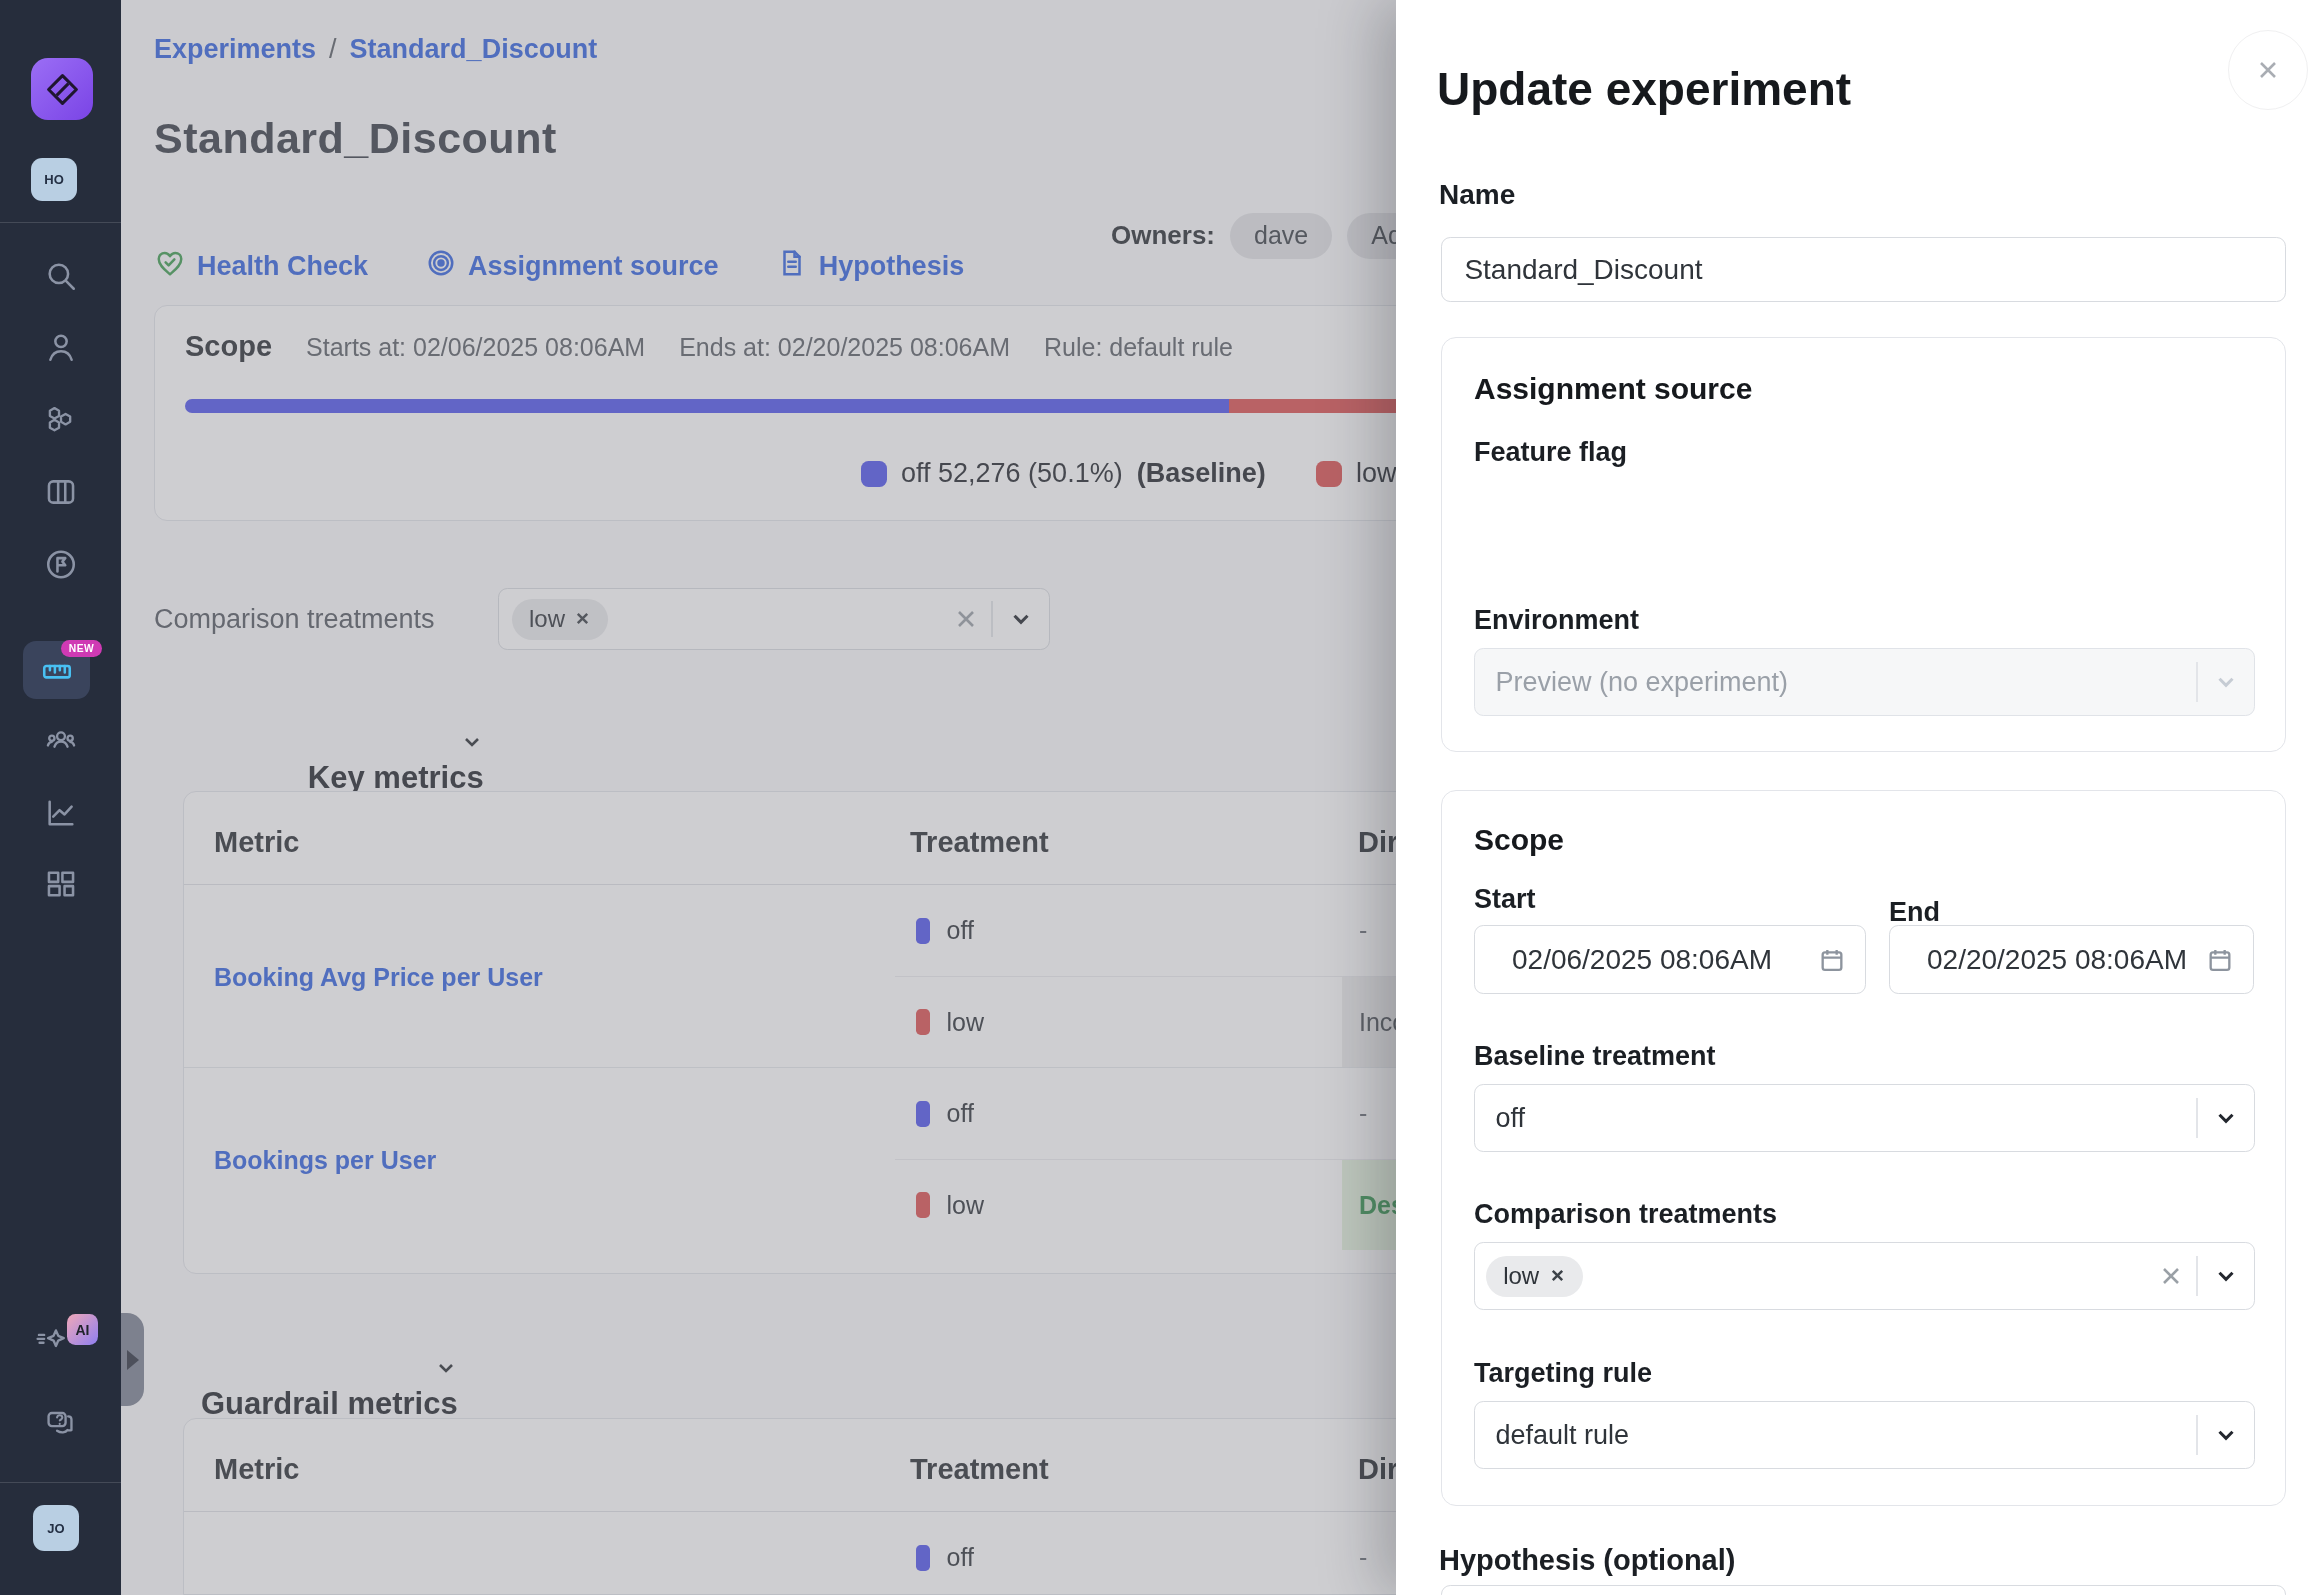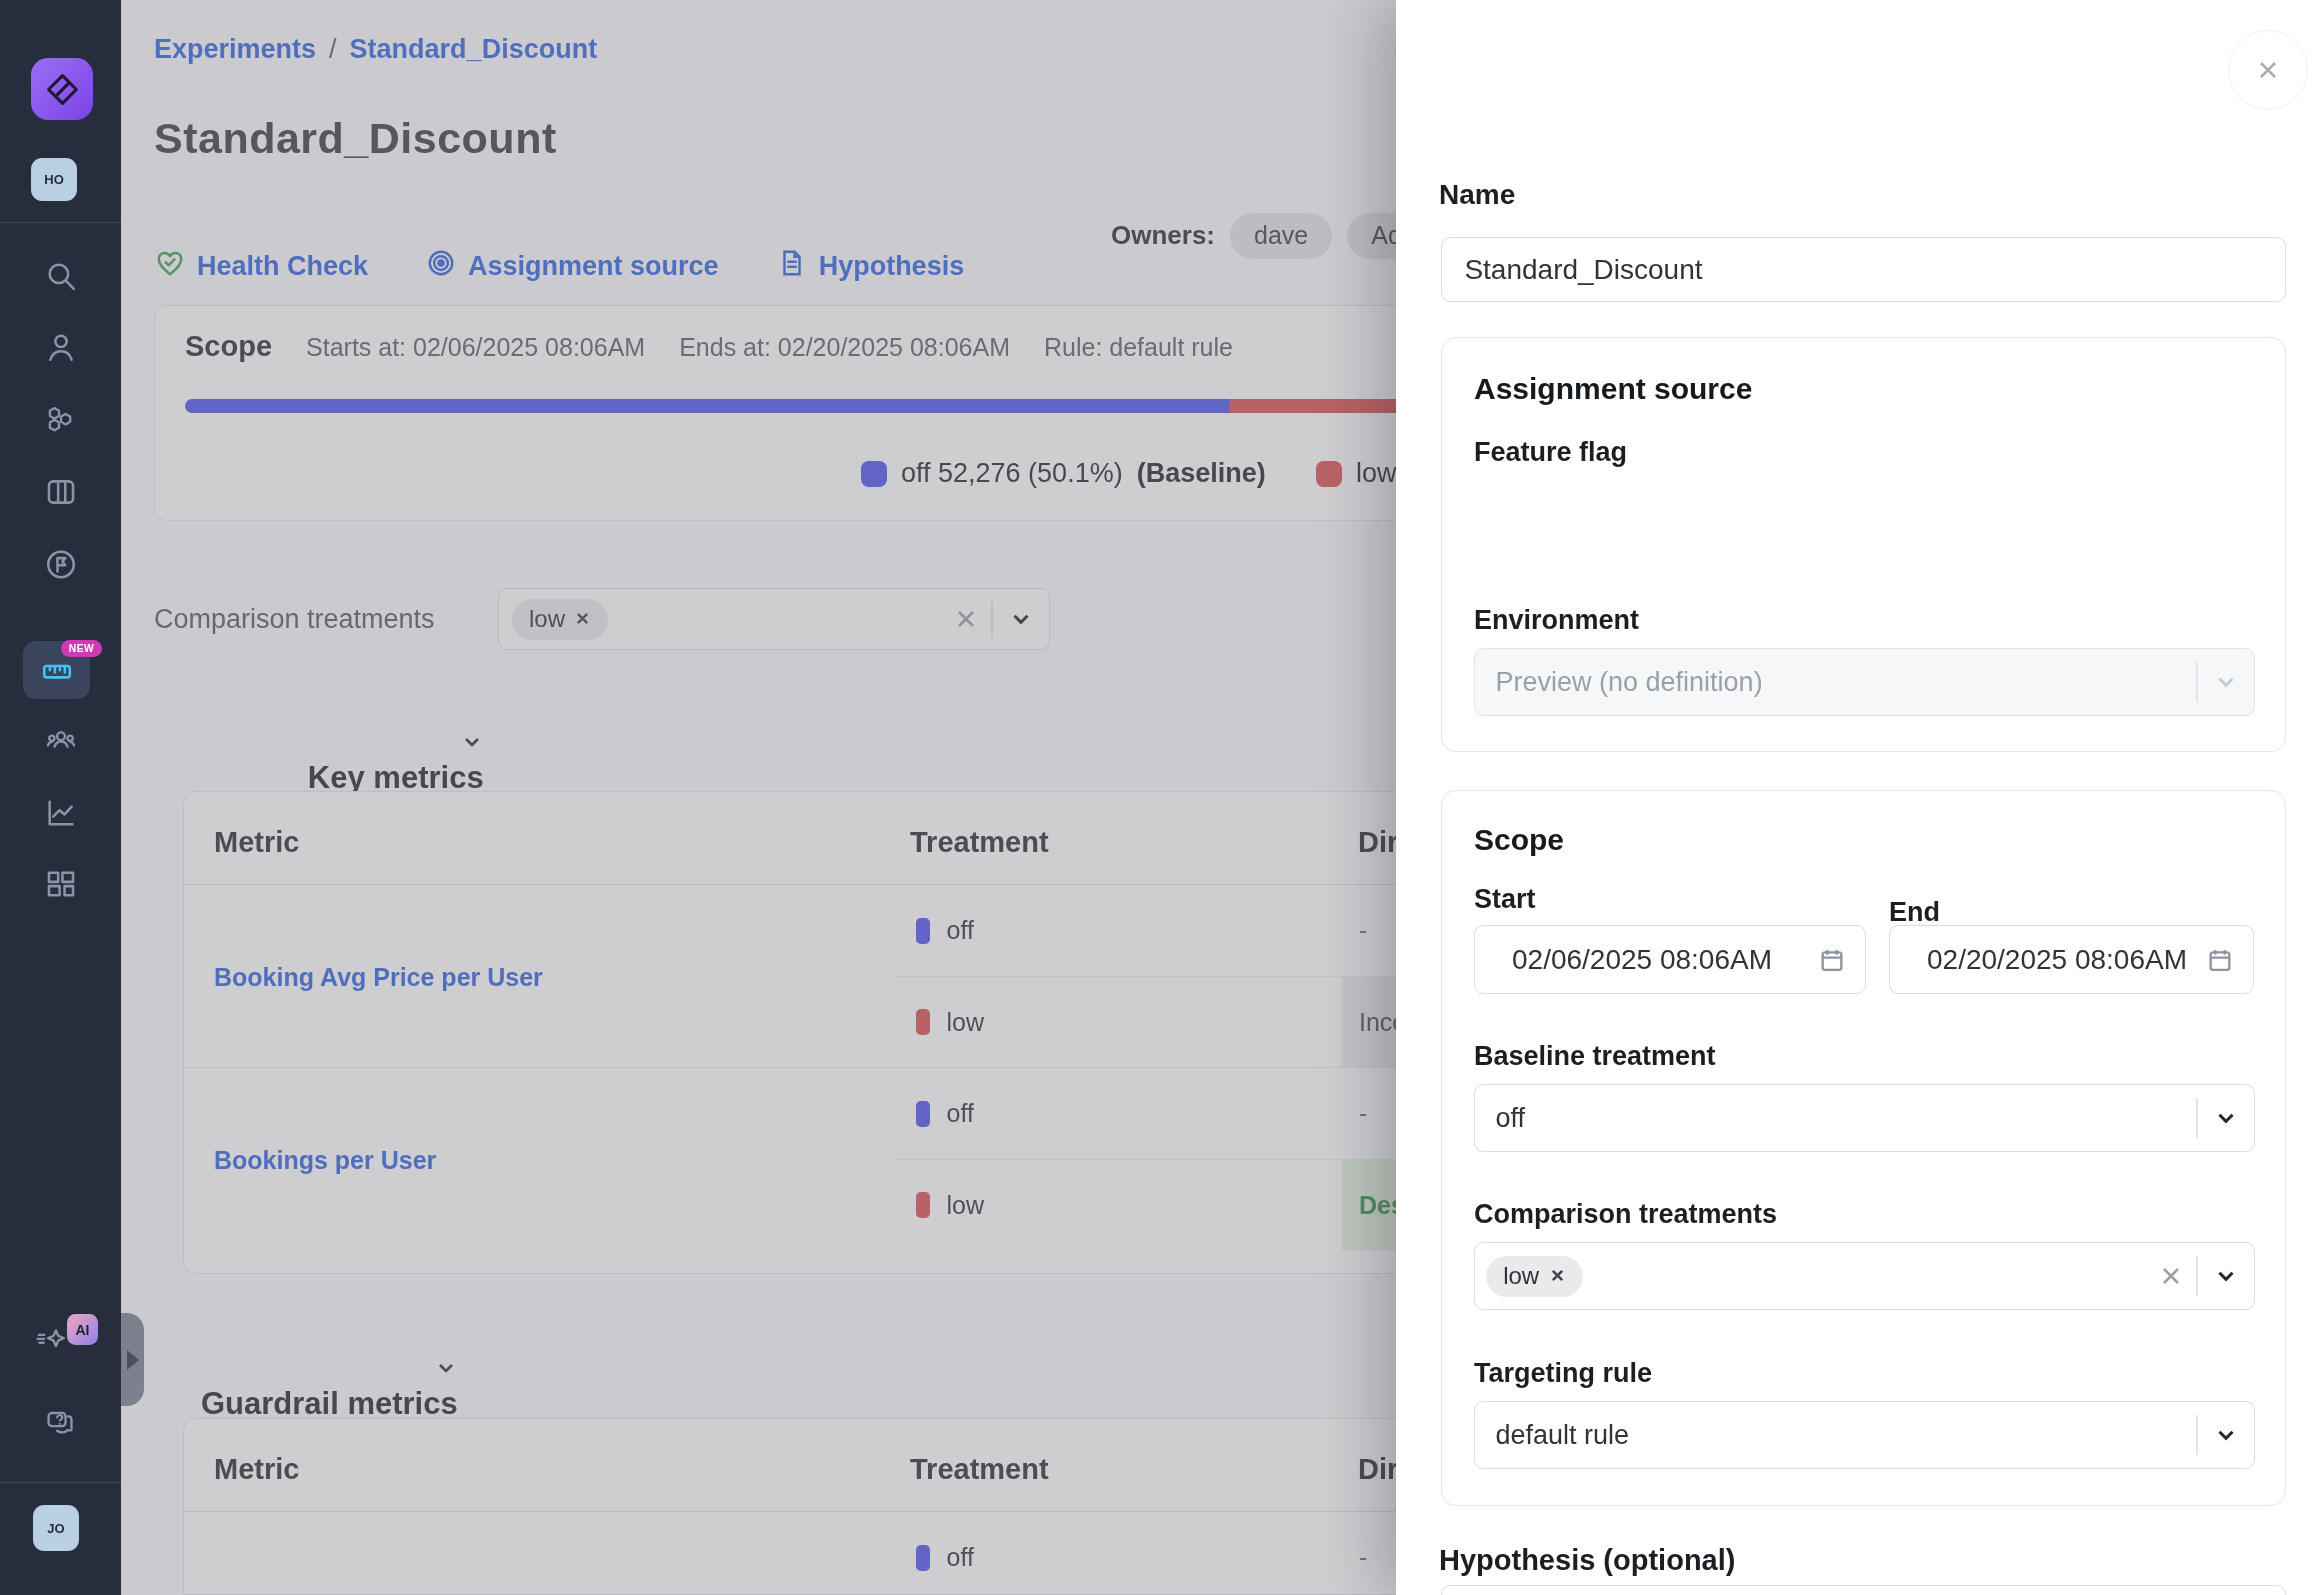--- a/index.html
+++ b/index.html
@@ -374,32 +374,33 @@
   </div>
 
   <div class="scrim"></div>
 
   <aside class="drawer">
     <div class="close-btn">
       <svg width="28" height="28" viewBox="0 0 24 24" stroke="#a9adb3" stroke-width="2.2" fill="none">
           <path d="M6 6l12 12M18 6L6 18"></path>
         </svg>
     </div>
+    <div class="drawer-title">Update experiment</div>
 
     <div class="fld-label" style="left:43px; top:179px;">Name</div>
     <div class="txt-input" style="left:45px; top:237px; width:845px; height:65px;">
       <span>Standard_Discount</span>
     </div>
 
     <div class="dcard" style="top:337px; height:415px;">
       <div class="card-head" style="top:34px;">Assignment source</div>
       <div class="inner-label" style="top:99px;">Feature flag</div>
       <div class="inner-label" style="top:267px;">Environment</div>
       <div class="selectbox dsel disabled" style="top:310px;">
-        <span>Preview (no definition)</span>
+        <span>Preview (no experiment)</span>
         <span class="spacer"></span>
         <span class="sel-div"></span>
         <span class="sel-chev chev-dis">
           <svg width="26" height="26" viewBox="0 0 24 24">
               <path d="M6 9l6 6 6-6"></path>
             </svg>
         </span>
       </div>
     </div>
 

